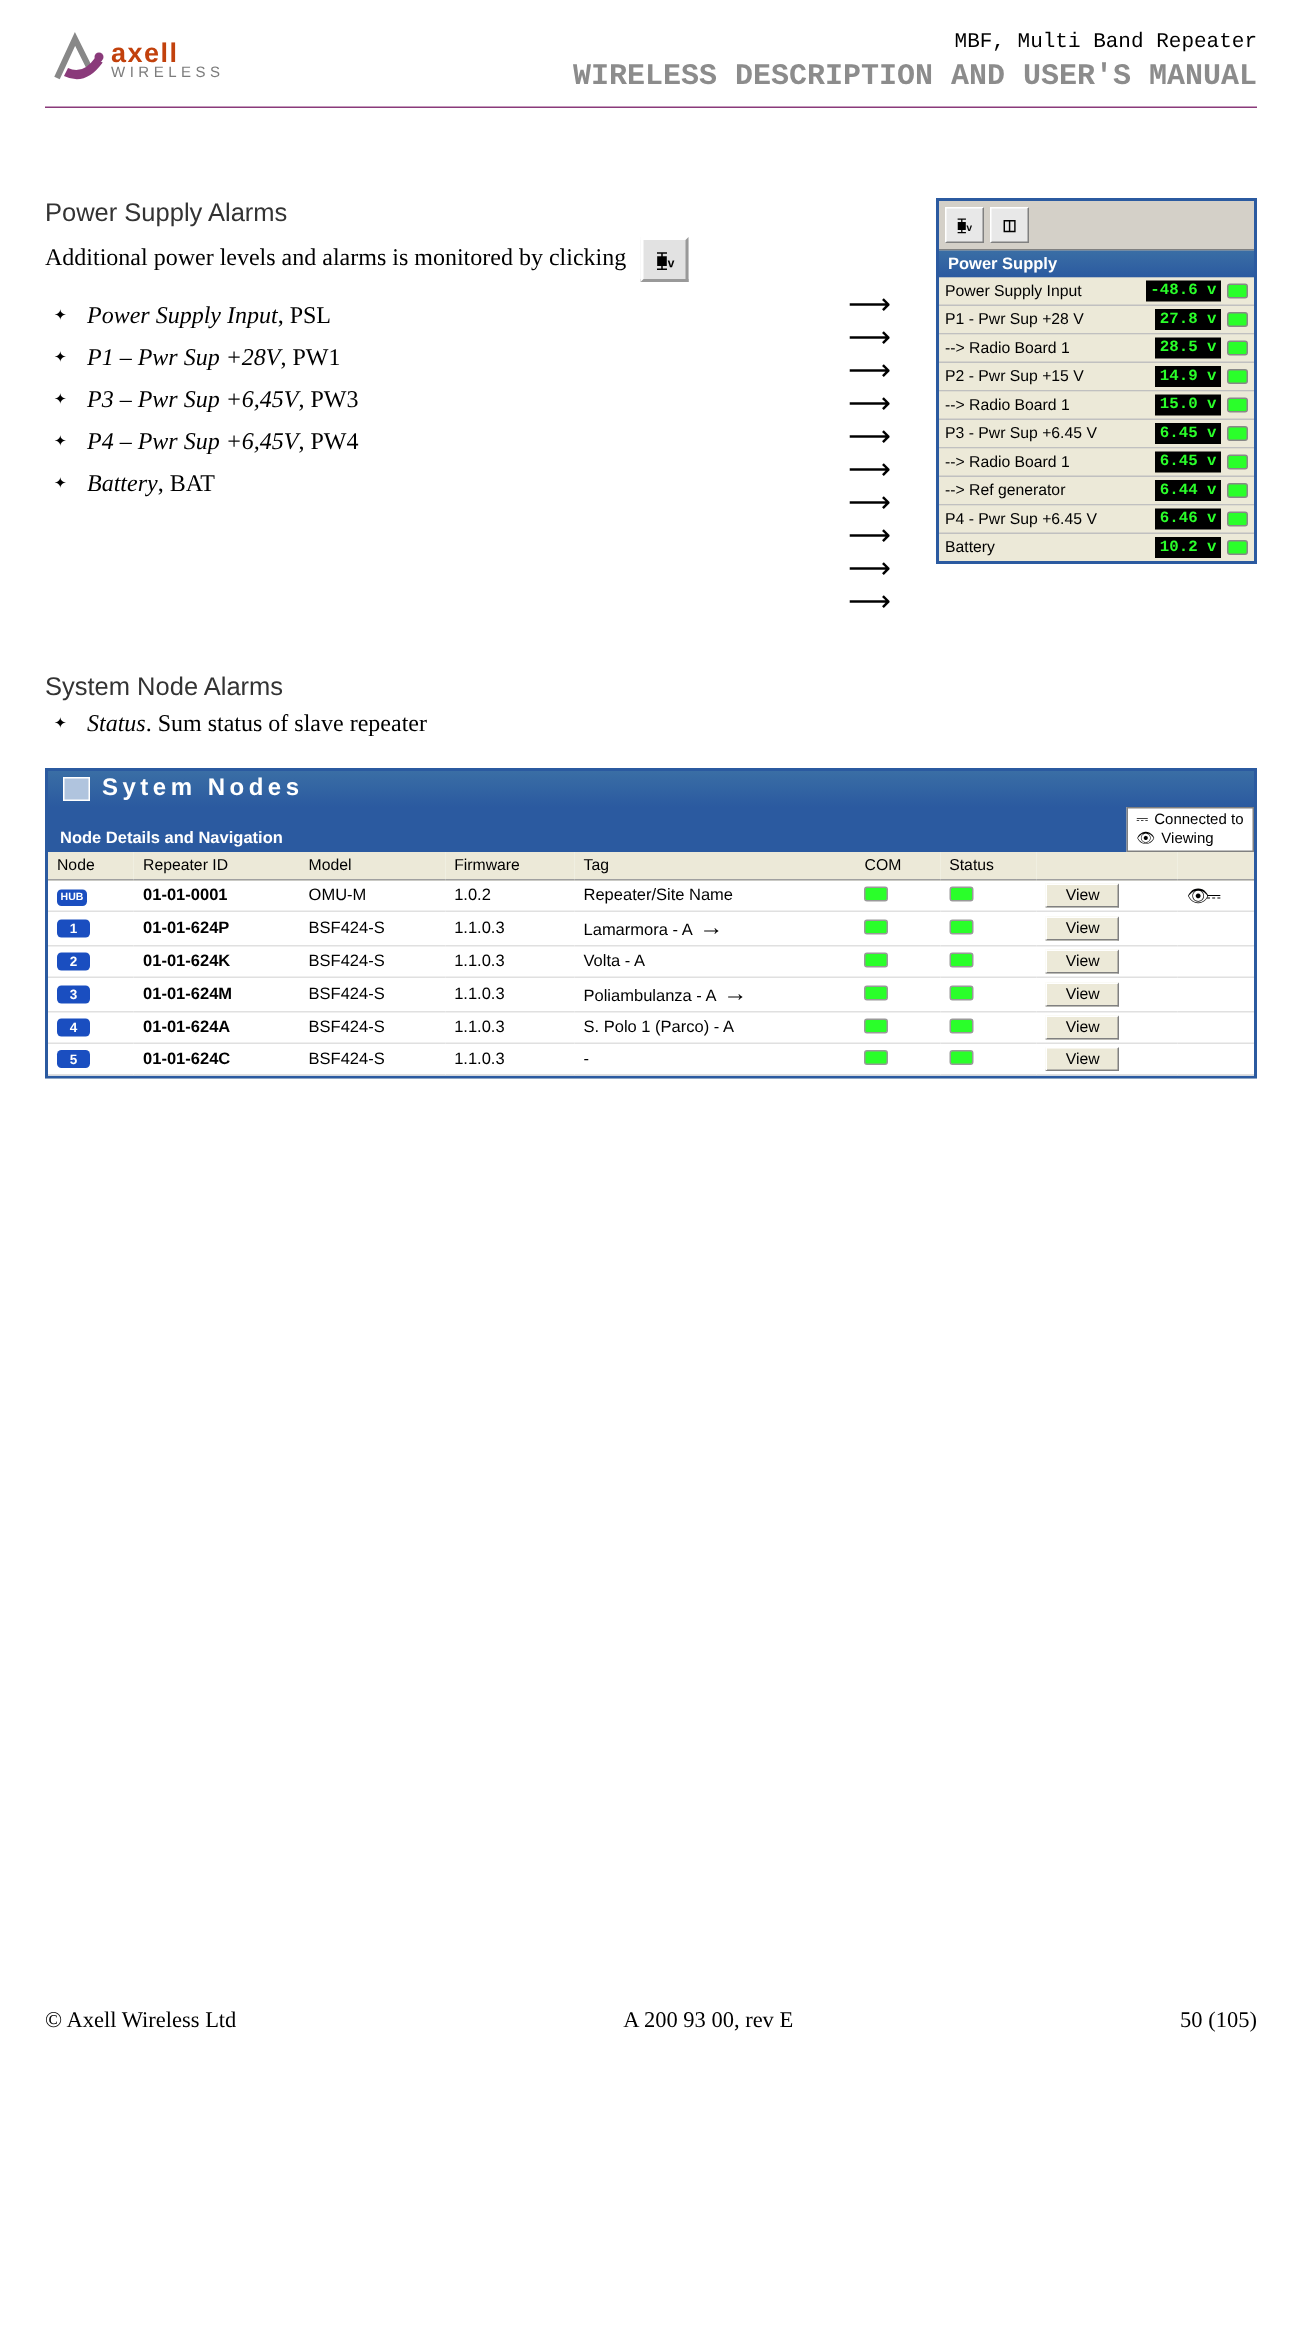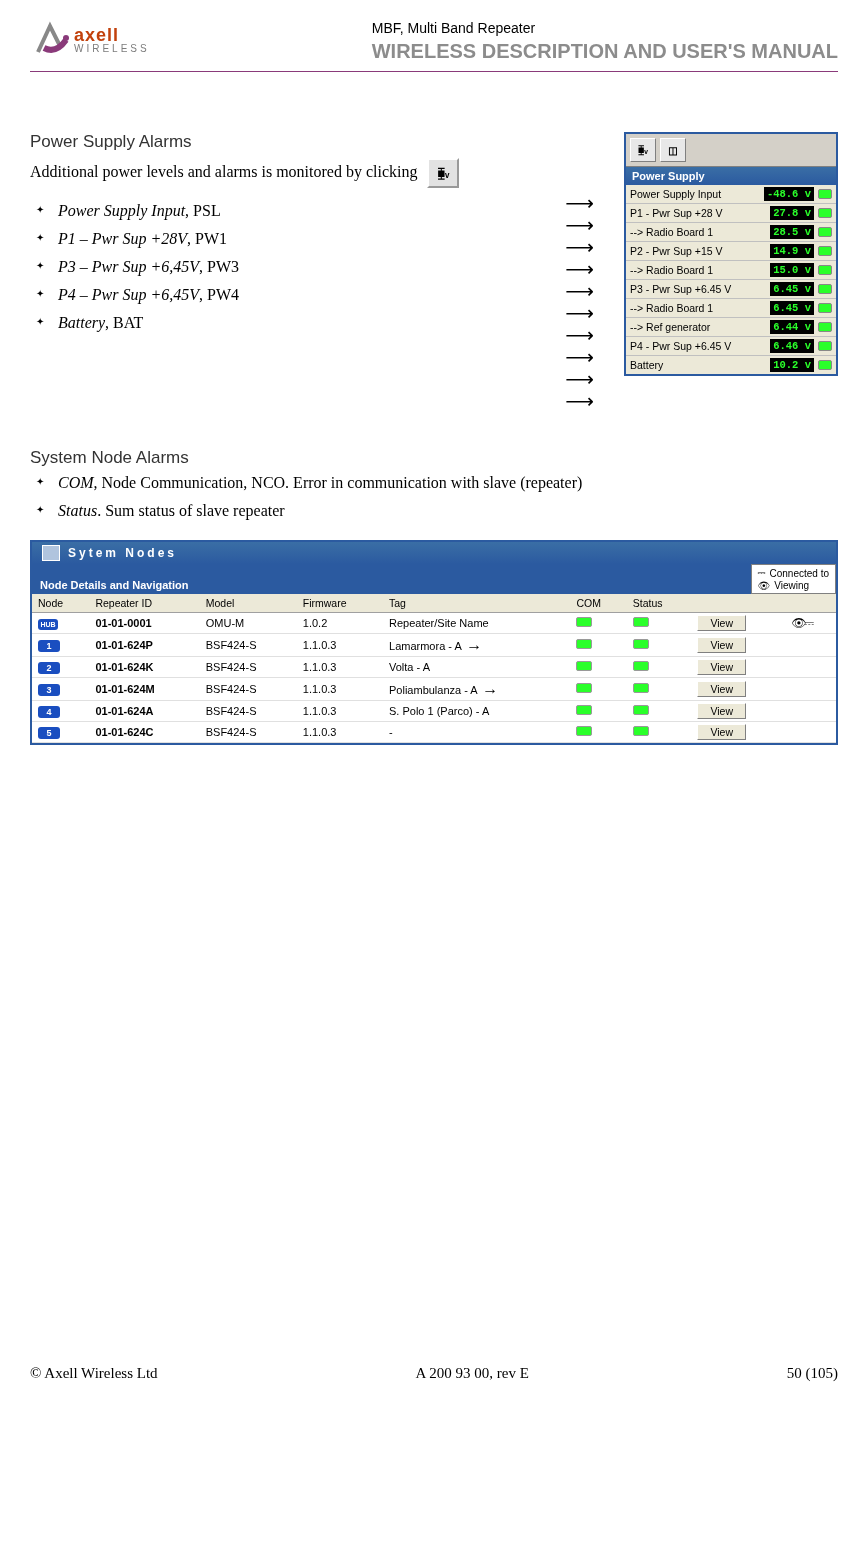--- a/index.html
+++ b/index.html
@@ -38,22 +38,22 @@
     font-weight: 600;
     color: #c2410c;
     letter-spacing: 1px;
   }
   .logo-text .wireless {
     font-size: 10px;
     color: #7c7c7c;
     letter-spacing: 3px;
   }
   .header-right {
-    text-align: left;
-    font-family: Liberation Sans, sans-serif;
+    text-align: right;
+    font-family: Liberation Mono, monospace;
   }
   .header-right .doc-title {
     font-size: 14px;
     color: #000;
     margin-bottom: 4px;
   }
   .header-right .doc-subtitle {
     font-size: 20px;
     font-weight: bold;
     color: #8c8c8c;
@@ -196,21 +196,21 @@
     border: 2px solid #2b5aa0;
     background: #ece9d8;
     font-family: "Tahoma", "Arial", sans-serif;
     font-size: 11px;
     margin-top: 20px;
   }
   .sn-titlebar {
     background: linear-gradient(#3a6ea5, #2b5aa0);
     color: #fff;
     font-weight: bold;
-    font-size: 12px;
+    font-size: 16px;
     letter-spacing: 3px;
     padding: 3px 10px;
     display: flex;
     align-items: center;
     gap: 8px;
   }
   .sn-titlebar .win-icon {
     width: 16px;
     height: 14px;
     background: #b0c4de;
@@ -422,21 +422,20 @@
           <span class="ps-led"></span>
         </div>
       </div>
   </div>
 </div>
 
 <div class="spacer-sec"></div>
 
 <div class="section-heading">System Node Alarms</div>
 <ul class="bullet-list" id="sn-bullets">
-    <li><span class="italic">COM</span><span>, Node Communication, NCO.  Error in communication with slave (repeater)</span></li>
     <li><span class="italic">Status</span><span>. Sum status of slave repeater</span></li>
   </ul>
 
 <div class="sn-panel">
   <div class="sn-titlebar">
     <span class="win-icon"></span>
     <span>Sytem  Nodes</span>
   </div>
   <div class="sn-subbar">
     <div class="sn-subbar-left">Node Details and Navigation</div>

